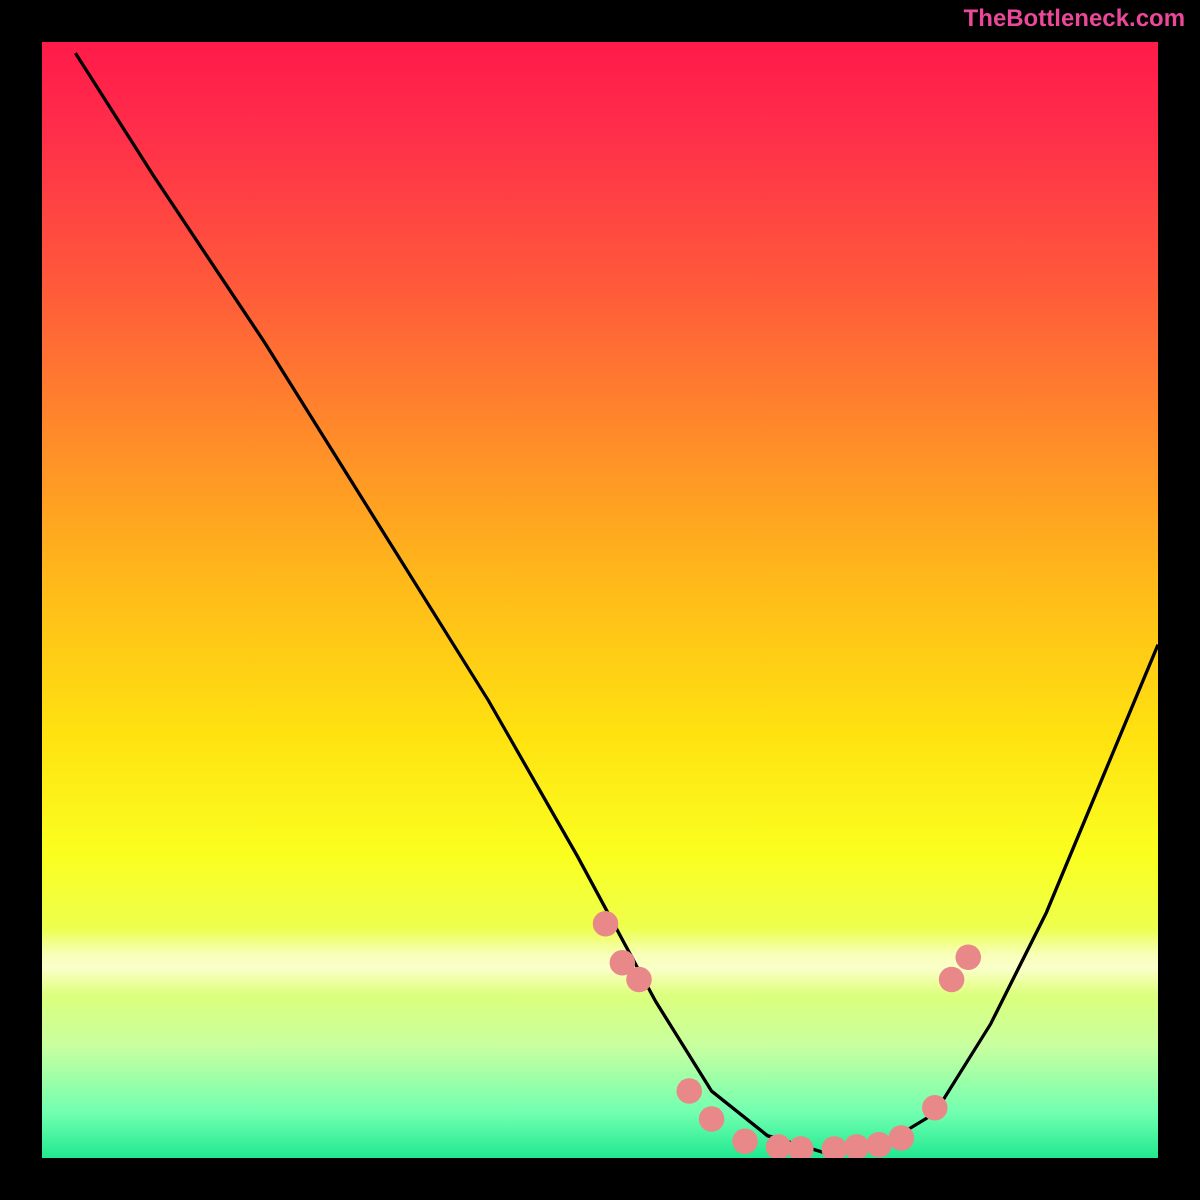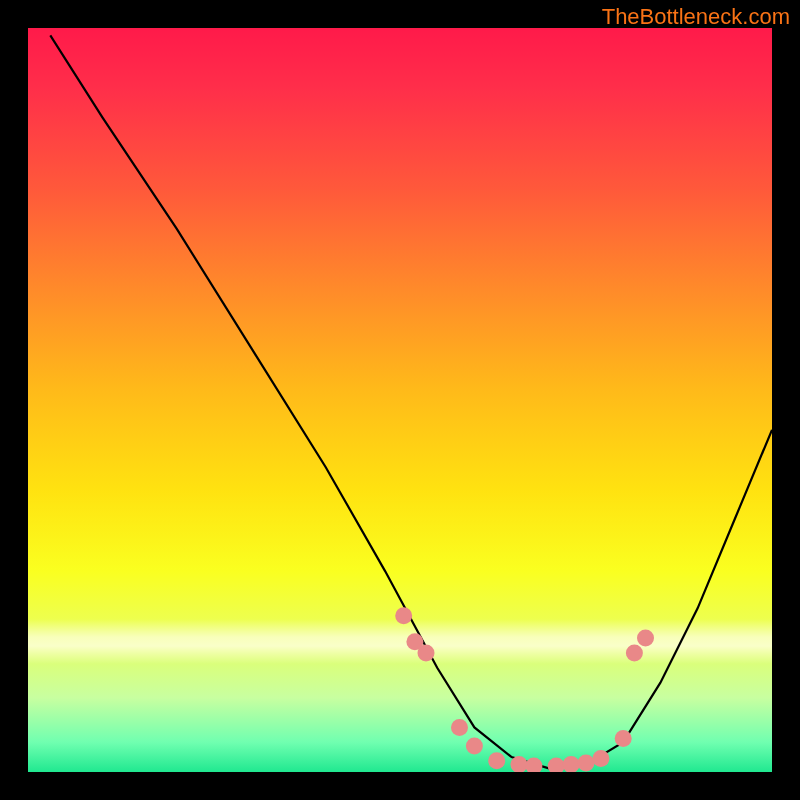--- a/index.html
+++ b/index.html
@@ -8,23 +8,23 @@
     height: 800px;
     background: #000;
     position: relative;
     font-family: Arial, sans-serif;
     overflow: hidden;
   }
   .watermark {
     position: absolute;
     top: 4px;
     right: 10px;
-    color: #f97316;
-    font-size: 22px;
-    font-weight: normal;
+    color: #ec4899;
+    font-size: 16px;
+    font-weight: bold;
     z-index: 10;
   }
   .plot-area {
     position: absolute;
     left: 28px;
     top: 28px;
     width: 744px;
     height: 744px;
     overflow: hidden;
   }

